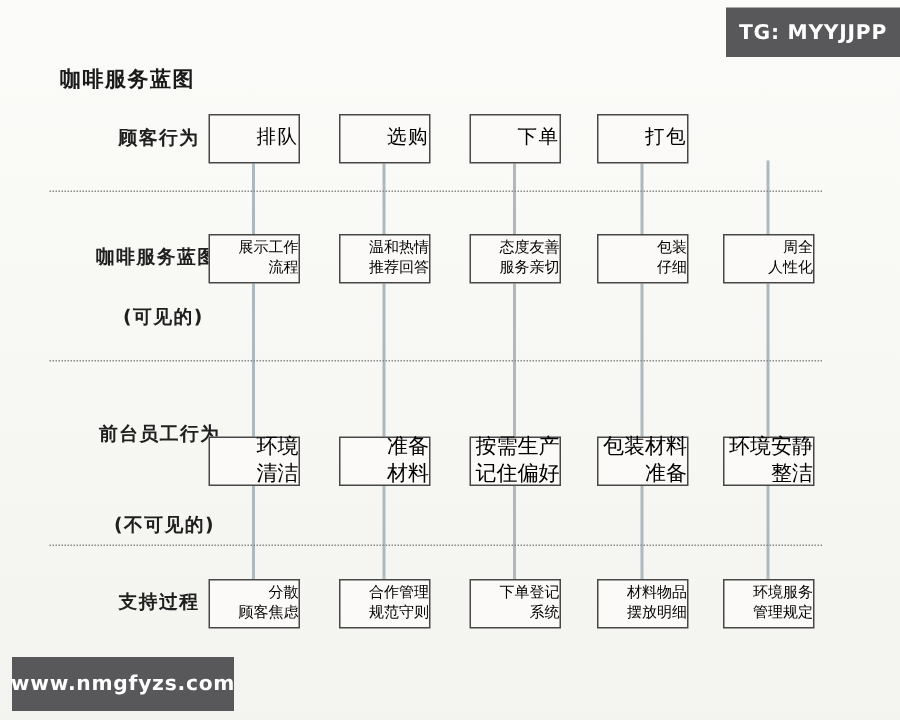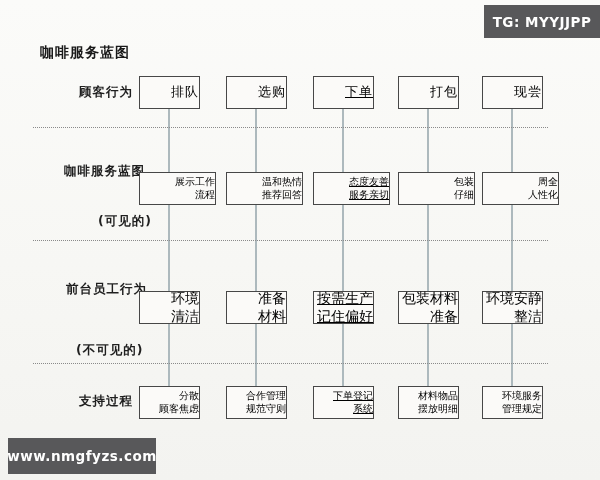--- a/index.html
+++ b/index.html
@@ -30,21 +30,21 @@
     position:absolute; left:40px; top:44px;
     font-size:14px; font-weight:bold; color:#191919;
     letter-spacing:1px;
   }
   .row-label{
     position:absolute; font-weight:bold; color:#1f1f1f; font-size:12.5px;
     letter-spacing:1px; white-space:nowrap;padding-left:24px;
   }
   .lbl-r1{ left:55px; top:84px; }
   .lbl-r2{ left:40px; top:163px; }
-  .lbl-r2s{ left:58px; top:213px;margin-left:16px; }
+  .lbl-r2s{ left:58px; top:203px; }
   .lbl-r3{ left:42px; top:281px; }
   .lbl-r3s{ left:52px; top:342px; }
   .lbl-r4{ left:55px; top:393px; }
 
   
   .divider{
     position:absolute; left:33px; width:515px; height:0;
     border-top:1.5px dotted #8a8a8a;
   }
   .div-1{ top:127px; }
@@ -66,24 +66,24 @@
     background:#fbfaf8;
     border:1.5px solid #474747;
     color:#000000;
     display:flex; flex-direction:column;
     align-items:flex-end; justify-content:center;
     text-align:center;
     box-sizing:content-box;
     line-height:1.25;
   }
   .r1{ top:76px; font-size:13px; letter-spacing:1px; }
-  .r2{ top:172px; font-size:10px;padding-left:16px; }
+  .r2{ top:156px; font-size:10px; }
   .r3{ top:291px; font-size:14px; }
   .r4{ top:386px; font-size:10px; }
-  .c1{ left:139px; } .c2{ left:226px; } .c3{ left:313px;text-decoration:underline; }
+  .c1{ left:139px; } .c2{ left:226px; } .c3{ left:313px; }
   .c4{ left:398px; } .c5{ left:482px; }
 </style>
 </head>
 <body>
 
 <div class="page">
 
   <div class="badge badge-tg">
     <span>TG: MYYJJPP</span>
   </div>
@@ -114,23 +114,20 @@
     <span>排队</span>
   </div>
   <div class="box r1 c2">
     <span>选购</span>
   </div>
   <div class="box r1 c3">
     <span>下单</span>
   </div>
   <div class="box r1 c4">
     <span>打包</span>
-  </div>
-  <div class="box r1 c5">
-    <span>现尝</span>
   </div>
 
   <div class="box r2 c1">
     <span>展示工作</span>
     <span>流程</span>
   </div>
   <div class="box r2 c3">
     <span>态度友善</span>
     <span>服务亲切</span>
   </div>

